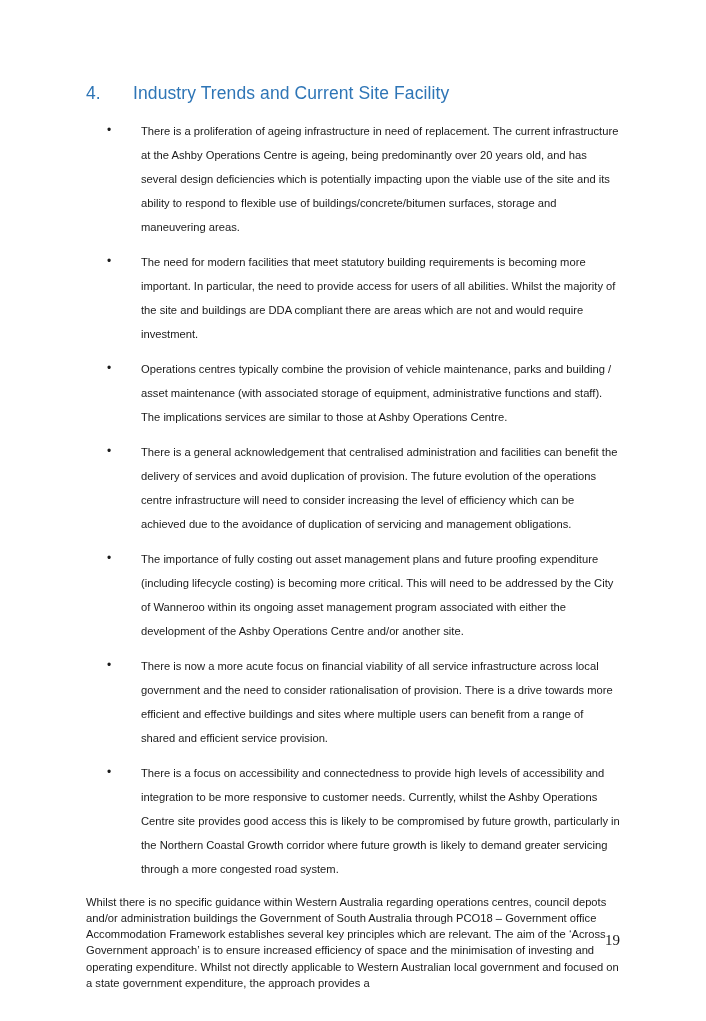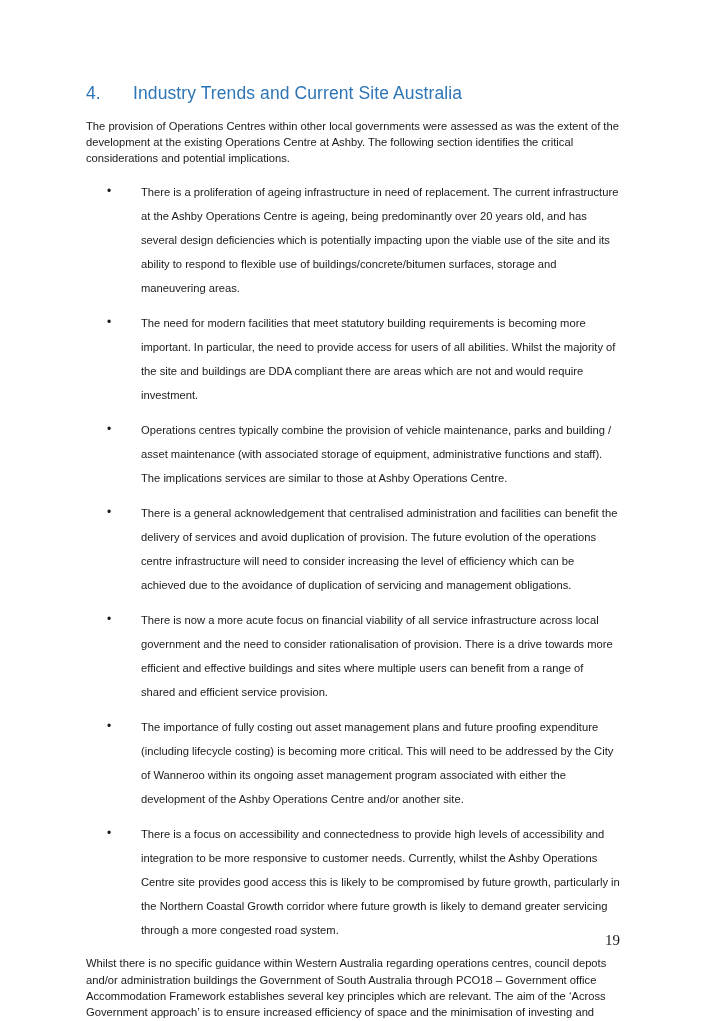--- a/index.html
+++ b/index.html
@@ -82,34 +82,33 @@
     color: #1a1a1a;
     font-family: "Liberation Serif", serif;
   }
 </style>
 </head>
 <body>
 
 <div class="page">
 
   <h1 class="section-title">
-    <span class="num">4.</span><span>Industry Trends and Current Site Australia</span>
+    <span class="num">4.</span><span>Industry Trends and Current Site Facility</span>
   </h1>
 
-  <p class="body-text">The provision of Operations Centres within other local governments were assessed as was the extent of the development at the existing Operations Centre at Ashby. The following section identifies the critical considerations and potential implications.</p>
 
 
 
   <ul class="bullets">
     <li>There is a proliferation of ageing infrastructure in need of replacement. The current infrastructure at the Ashby Operations Centre is ageing, being predominantly over 20 years old, and has several design deficiencies which is potentially impacting upon the viable use of the site and its ability to respond to flexible use of buildings/concrete/bitumen surfaces, storage and maneuvering areas.</li>
     <li>The need for modern facilities that meet statutory building requirements is becoming more important. In particular, the need to provide access for users of all abilities. Whilst the majority of the site and buildings are DDA compliant there are areas which are not and would require investment.</li>
     <li>Operations centres typically combine the provision of vehicle maintenance, parks and building / asset maintenance (with associated storage of equipment, administrative functions and staff). The implications services are similar to those at Ashby Operations Centre.</li>
     <li>There is a general acknowledgement that centralised administration and facilities can benefit the delivery of services and avoid duplication of provision. The future evolution of the operations centre infrastructure will need to consider increasing the level of efficiency which can be achieved due to the avoidance of duplication of servicing and management obligations.</li>
+    <li>The importance of fully costing out asset management plans and future proofing expenditure (including lifecycle costing) is becoming more critical. This will need to be addressed by the City of Wanneroo within its ongoing asset management program associated with either the development of the Ashby Operations Centre and/or another site.</li>
     <li>There is now a more acute focus on financial viability of all service infrastructure across local government and the need to consider rationalisation of provision. There is a drive towards more efficient and effective buildings and sites where multiple users can benefit from a range of shared and efficient service provision.</li>
-    <li>The importance of fully costing out asset management plans and future proofing expenditure (including lifecycle costing) is becoming more critical. This will need to be addressed by the City of Wanneroo within its ongoing asset management program associated with either the development of the Ashby Operations Centre and/or another site.</li>
     <li>There is a focus on accessibility and connectedness to provide high levels of accessibility and integration to be more responsive to customer needs.  Currently, whilst the Ashby Operations Centre site provides good access this is likely to be compromised by future growth, particularly in the Northern Coastal Growth corridor where future growth is likely to demand greater servicing through a more congested road system.</li>
   </ul>
 
   <p class="body-text">Whilst there is no specific guidance within Western Australia regarding operations centres, council depots and/or administration buildings the Government of South Australia through PCO18 – Government office Accommodation Framework establishes several key principles which are relevant. The aim of the ‘Across Government approach’ is to ensure increased efficiency of space and the minimisation of investing and operating expenditure. Whilst not directly applicable to Western Australian local government and focused on a state government expenditure, the approach provides a</p>
 
   <div class="footer-page-number">19</div>
 
 </div>
 
 </body></html>

